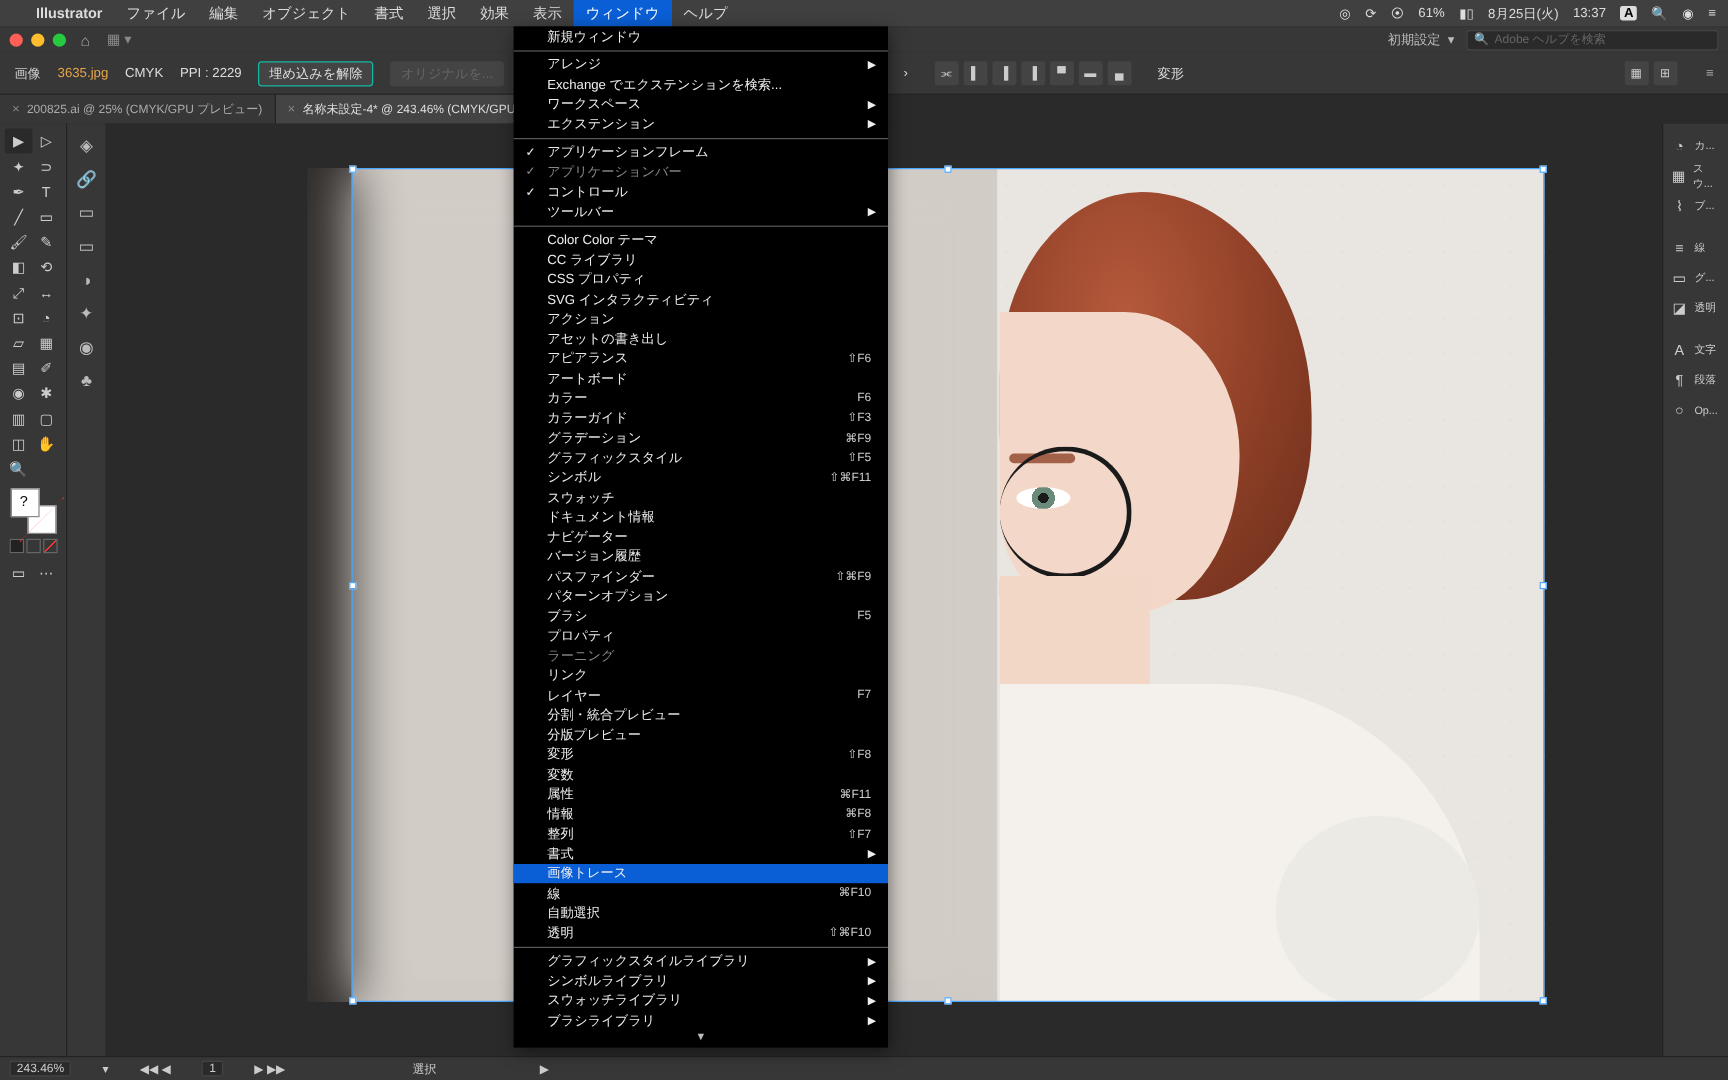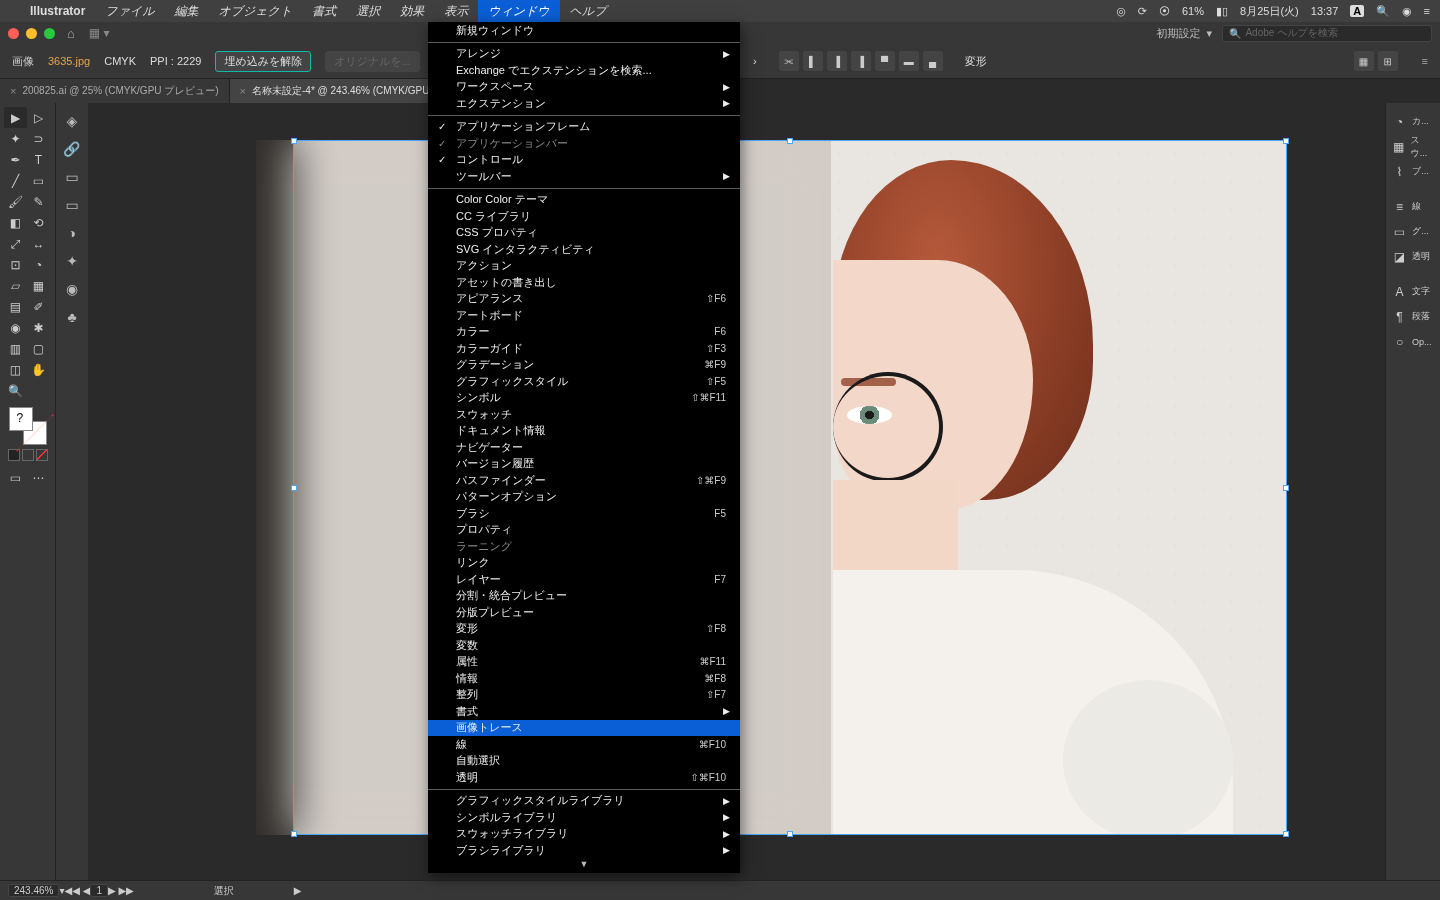--- a/index.html
+++ b/index.html
@@ -3,21 +3,21 @@
 <meta charset="utf-8">
 <style>
 * { margin:0; padding:0; box-sizing:border-box; font-family:"Hiragino Kaku Gothic Pro","Meiryo",sans-serif; -webkit-font-smoothing:antialiased; }
 body { width:1440px; height:900px; background:#2a2a2a; overflow:hidden; position:relative; }
 
 
 .macbar { height:22px; background:#404040; color:#ddd; display:flex; align-items:center; font-size:12px; }
 .macbar .left { display:flex; align-items:center; gap:0; }
 .macbar .left .apple { width:20px; text-align:center; font-size:13px; }
 .macbar .left .app { font-weight:700; padding:0 10px; }
-.macbar .left .m { padding:0 10px; height:22px; display:flex; align-items:center;font-style:italic; }
+.macbar .left .m { padding:0 10px; height:22px; display:flex; align-items:center; }
 .macbar .left .m.active { background:#0a5fd6; color:#fff; }
 .macbar .right { margin-left:auto; display:flex; align-items:center; gap:12px; padding-right:10px; font-size:11px; }
 .macbar .right span { display:inline-flex; align-items:center; }
 
 
 .apphead { height:22px; background:#373737; display:flex; align-items:center; padding:0 8px; }
 .traffic { display:flex; gap:7px; }
 .traffic b { width:11px; height:11px; border-radius:50%; }
 .traffic .r{background:#ff5f56}.traffic .y{background:#ffbd2e}.traffic .g{background:#27c93f}
 .apphead .home { color:#aaa; margin-left:12px; font-size:13px; }
@@ -91,21 +91,21 @@
 .menu .mi .sc{position:absolute;right:14px;font-size:10px;color:#ccc}
 .menu hr{border:none;border-top:1px solid #5a5a5a;margin:3px 0}
 .menu .scroll{height:10px;display:flex;align-items:center;justify-content:center;color:#bbb;font-size:9px}
 
 
 .rpanel{width:55px;background:#373737;border-left:1px solid #222;padding-top:6px}
 .rpanel .pi{height:25px;display:flex;align-items:center;padding:0 6px;color:#ccc;font-size:9px;gap:5px}
 .rpanel .pi .ic{width:15px;text-align:center;font-size:12px}
 
 
-.status{position:absolute;left:0;right:0;bottom:0;height:20px;background:#373737;border-top:1px solid #222;display:flex;align-items:center;font-size:10px;color:#ccc;padding:0 8px;gap:0}
+.status{position:absolute;left:0;right:0;bottom:0;height:20px;background:#373737;border-top:1px solid #222;display:flex;align-items:center;font-size:10px;color:#ccc;padding:0 8px;gap:26px}
 .status .fld{background:#2a2a2a;border:1px solid #444;padding:0 5px;border-radius:2px}
 </style>
 </head>
 <body>
 
 <div class="macbar">
   <div class="left">
     <span class="apple"></span>
     <span class="app">Illustrator</span>
     <span class="m">ファイル</span>

